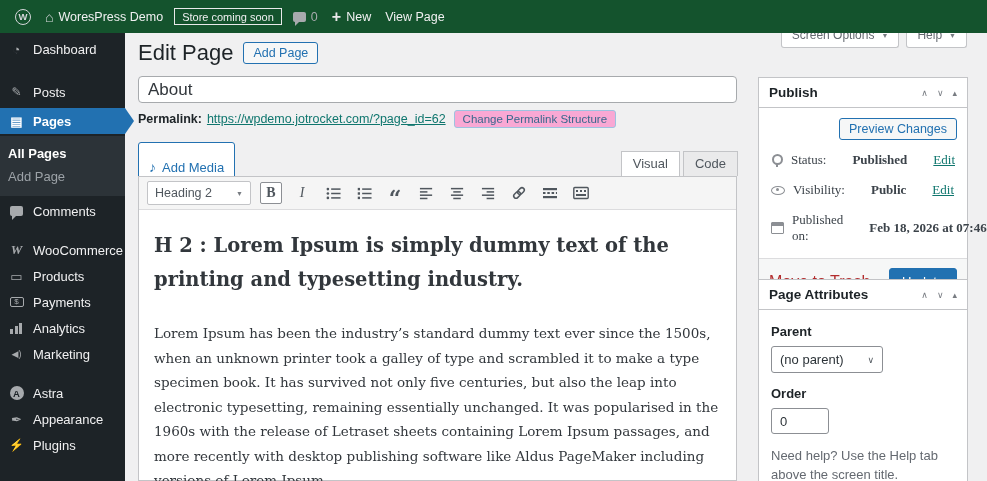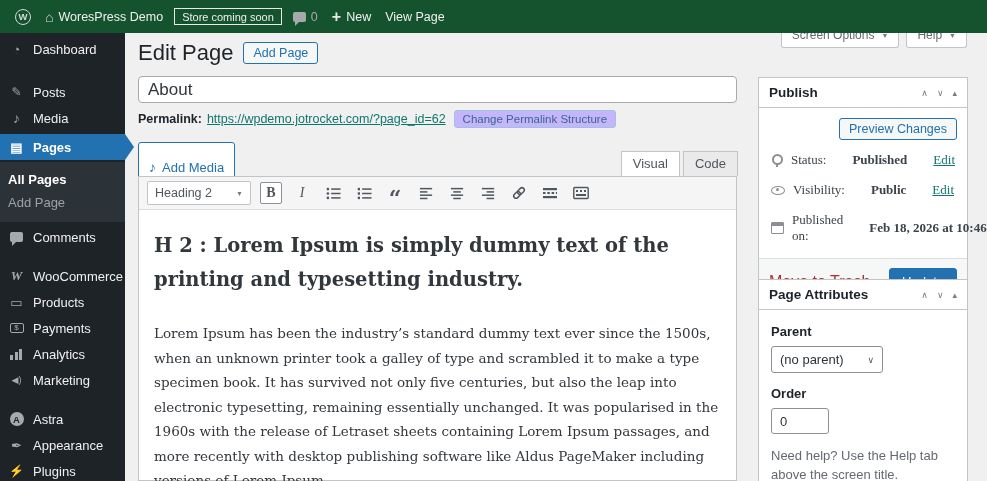--- a/index.html
+++ b/index.html
@@ -92,21 +92,21 @@
     font-size:12.5px; padding:3px 9px; border-radius:3px; font-family:inherit; }
 
   
   #title-input { position:absolute; left:138px; top:76px; width:599px; height:27px;
     border:1px solid #a7aaad; border-radius:4px; background:#fff;
     font-size:17px; color:#32373c; padding:0 9px; font-family:inherit; }
   #permalink-row { position:absolute; left:138px; top:110px; font-size:12.5px;
     display:flex; align-items:center; gap:5px; color:#1d2327; }
   #permalink-row .plabel { font-weight:bold; }
   a.link { color:#0f766e; text-decoration:underline; }
-  .btn-mini { background:#c4b5fd; border:1px solid #9ec2e0; color:#38678c;
+  .btn-mini { background:#f9a8d4; border:1px solid #9ec2e0; color:#38678c;
     font-size:11.5px; padding:2px 8px; border-radius:3px; font-family:inherit; margin-left:3px; }
 
   
   #editor-wrap { position:absolute; left:138px; top:142px; width:600px; bottom:0; }
   .media-row { position:relative; height:34px; }
   .btn-media { position:absolute; left:0; top:0; display:flex; align-items:center; gap:6px;
     background:#fff; border:1px solid #2271b1; color:#2271b1; font-size:13px;
     padding:16px 10px; border-radius:3px; font-family:inherit; }
   .media-glyph::before { content:"♪"; font-size:14px; font-weight:bold; color:#2271b1; }
   .editor-tabs { position:absolute; right:0; bottom:0; display:flex; }
@@ -202,24 +202,20 @@
   <div class="sep" style="height:11px"></div>
   <div class="menu-item" data-interactable="true">
     <span class="menu-icon i-dashboard" data-interactable="false"></span>
     <span data-interactable="false">Dashboard</span>
   </div>
   <div class="sep" style="height:17px"></div>
   <div class="menu-item" data-interactable="true">
     <span class="menu-icon i-posts" data-interactable="false"></span>
     <span data-interactable="false">Posts</span>
   </div>
-  <div class="menu-item" data-interactable="true">
-    <span class="menu-icon i-media" data-interactable="false"></span>
-    <span data-interactable="false">Media</span>
-  </div>
   <div class="sep" style="height:3px"></div>
   <div class="menu-item active" data-interactable="true">
     <span class="menu-icon i-pages" data-interactable="false"></span>
     <span data-interactable="false">Pages</span>
   </div>
   <div class="submenu" data-interactable="false">
     <div class="submenu-item current" data-interactable="true">All Pages</div>
     <div class="submenu-item" data-interactable="true">Add Page</div>
   </div>
   <div class="menu-item" data-interactable="true">
@@ -411,21 +407,21 @@
     </div>
     <div class="misc-row" data-interactable="false">
       <span class="eye-icon" data-interactable="false"></span>
       <span data-interactable="false">Visibility:</span>
       <b data-interactable="false">Public</b>
       <a class="link" data-interactable="true">Edit</a>
     </div>
     <div class="misc-row" style="margin-bottom:2px" data-interactable="false">
       <span class="cal-icon" data-interactable="false"></span>
       <span data-interactable="false">Published on:</span>
-      <b style="white-space:nowrap" data-interactable="false">Feb 18, 2026 at 10:46</b>
+      <b style="white-space:nowrap" data-interactable="false">Feb 18, 2026 at 07:46</b>
 
     </div>
   </div>
   <div class="publish-footer">
     <a class="trash-link" data-interactable="true">Move to Trash</a>
     <button class="btn-primary" data-interactable="true">Update</button>
   </div>
 </section>
 
 <section class="postbox" id="attributes-box" data-interactable="false">

